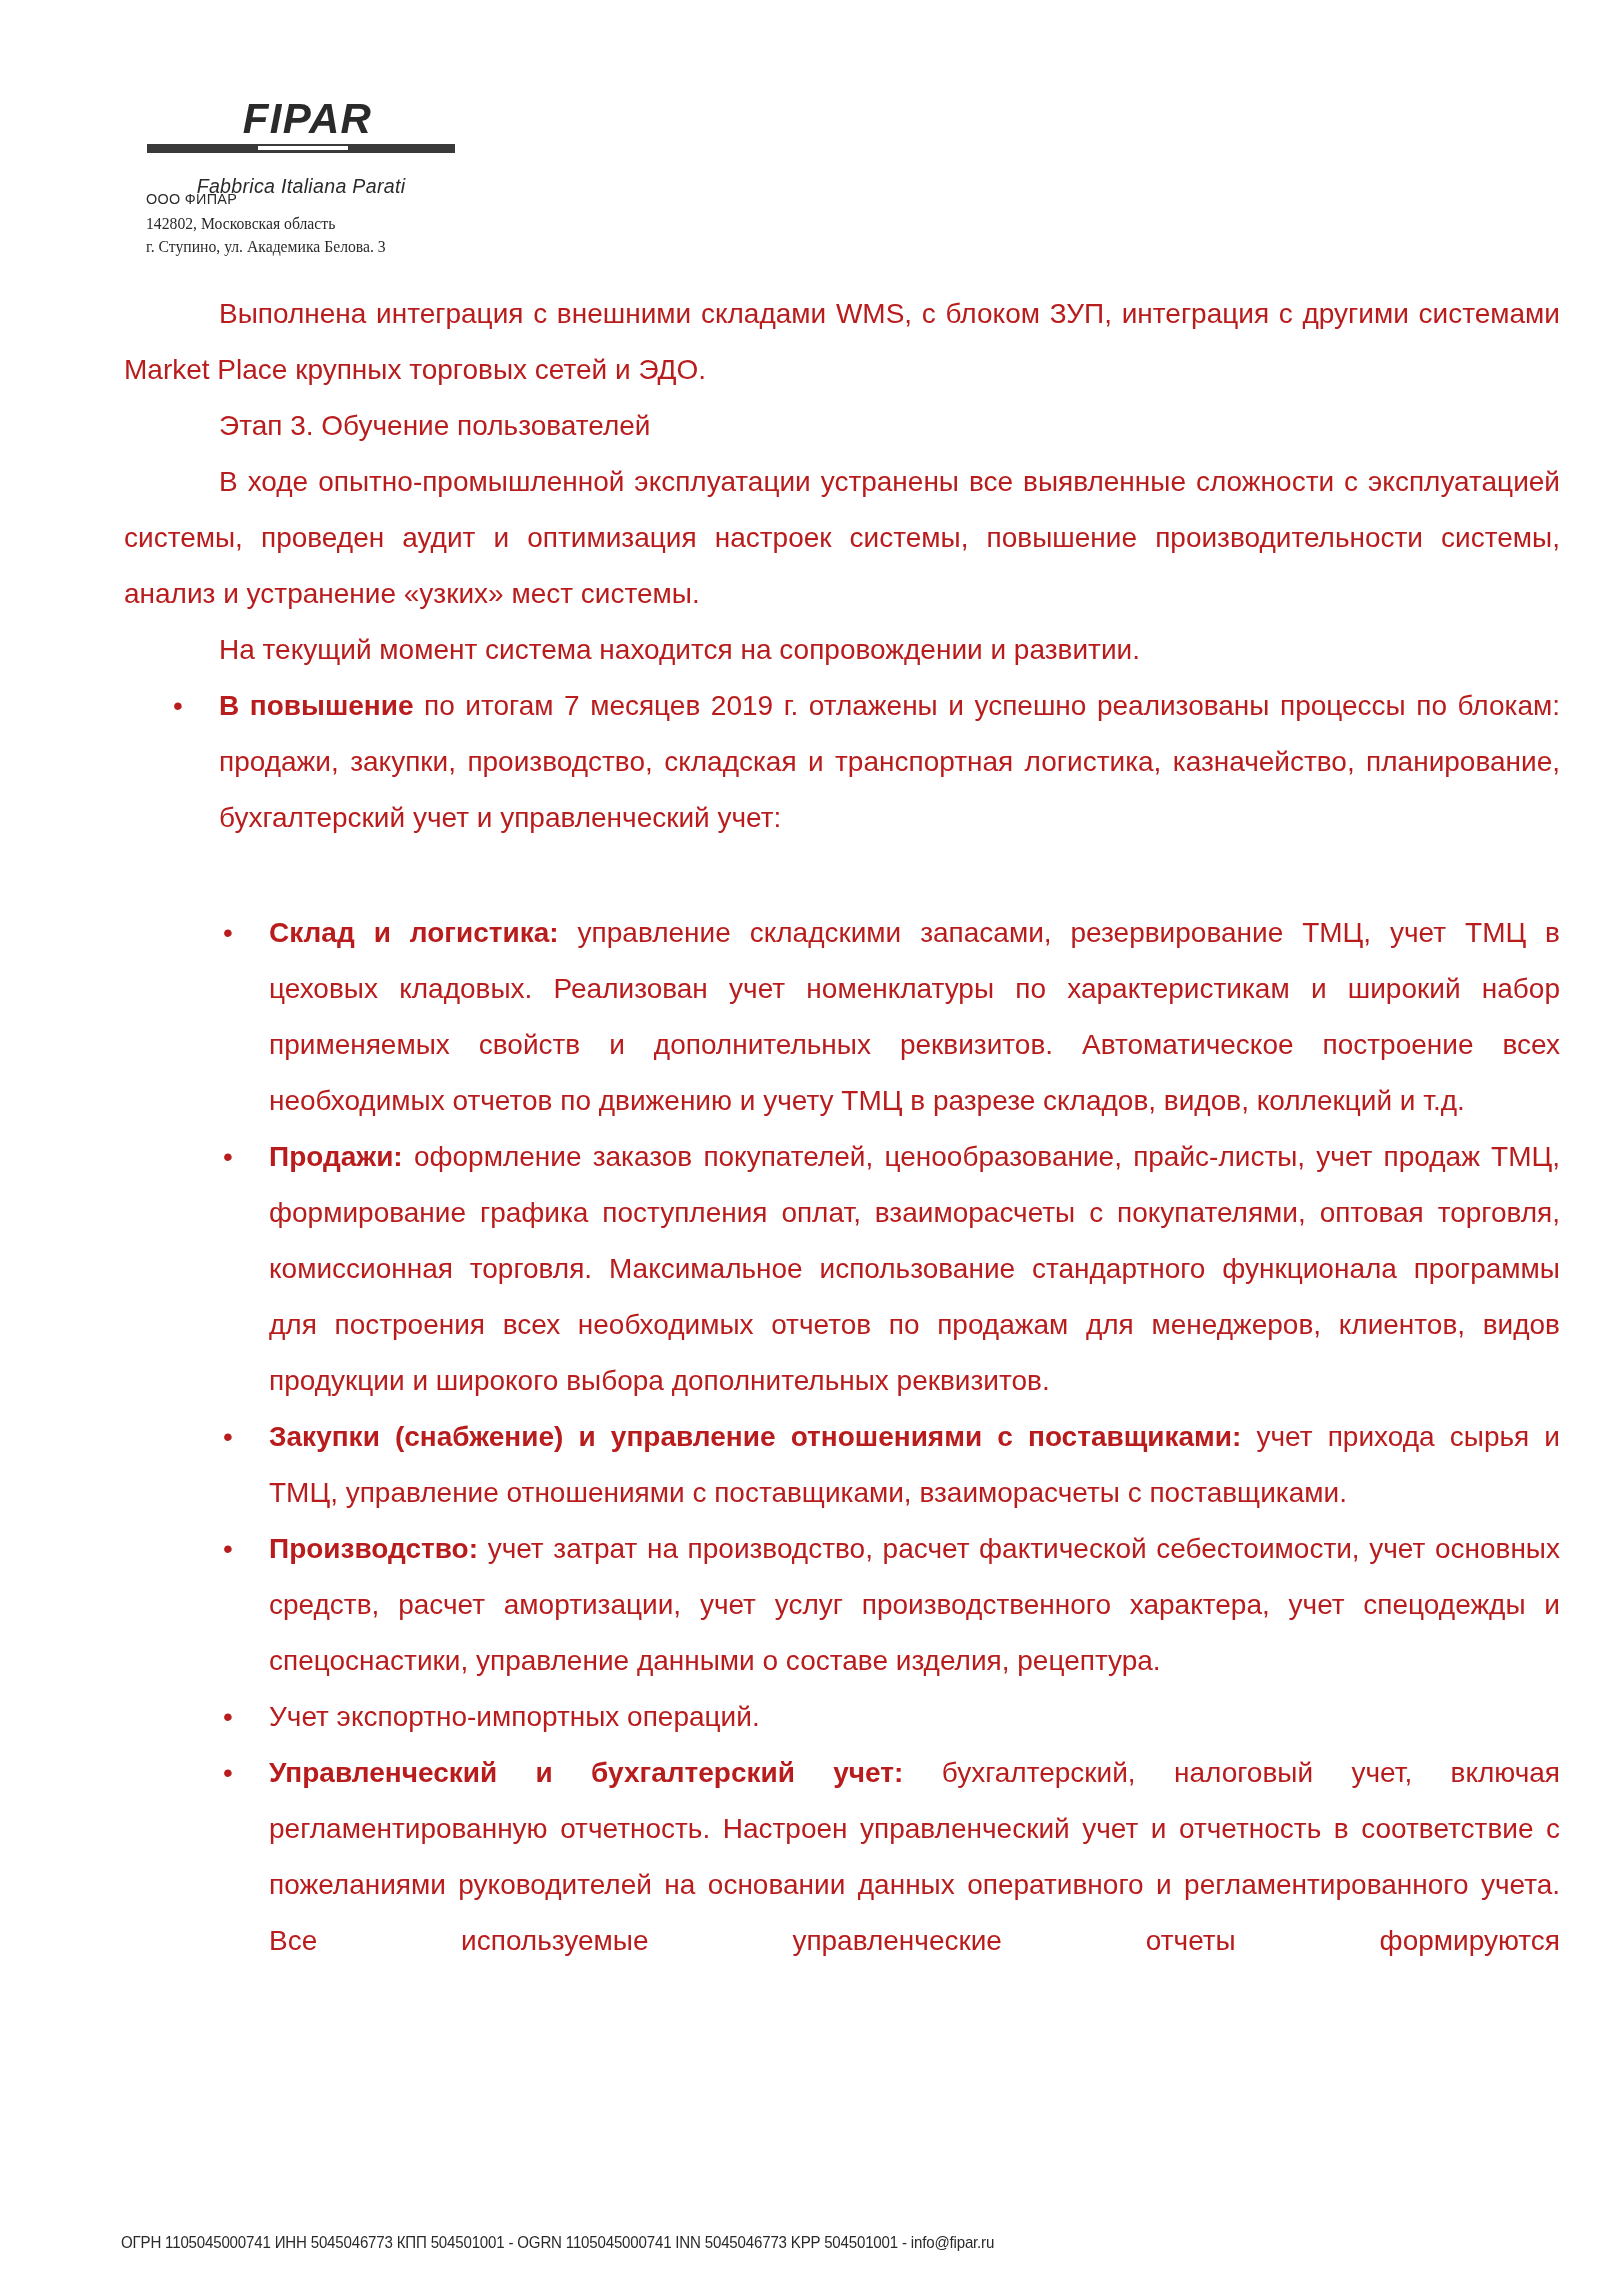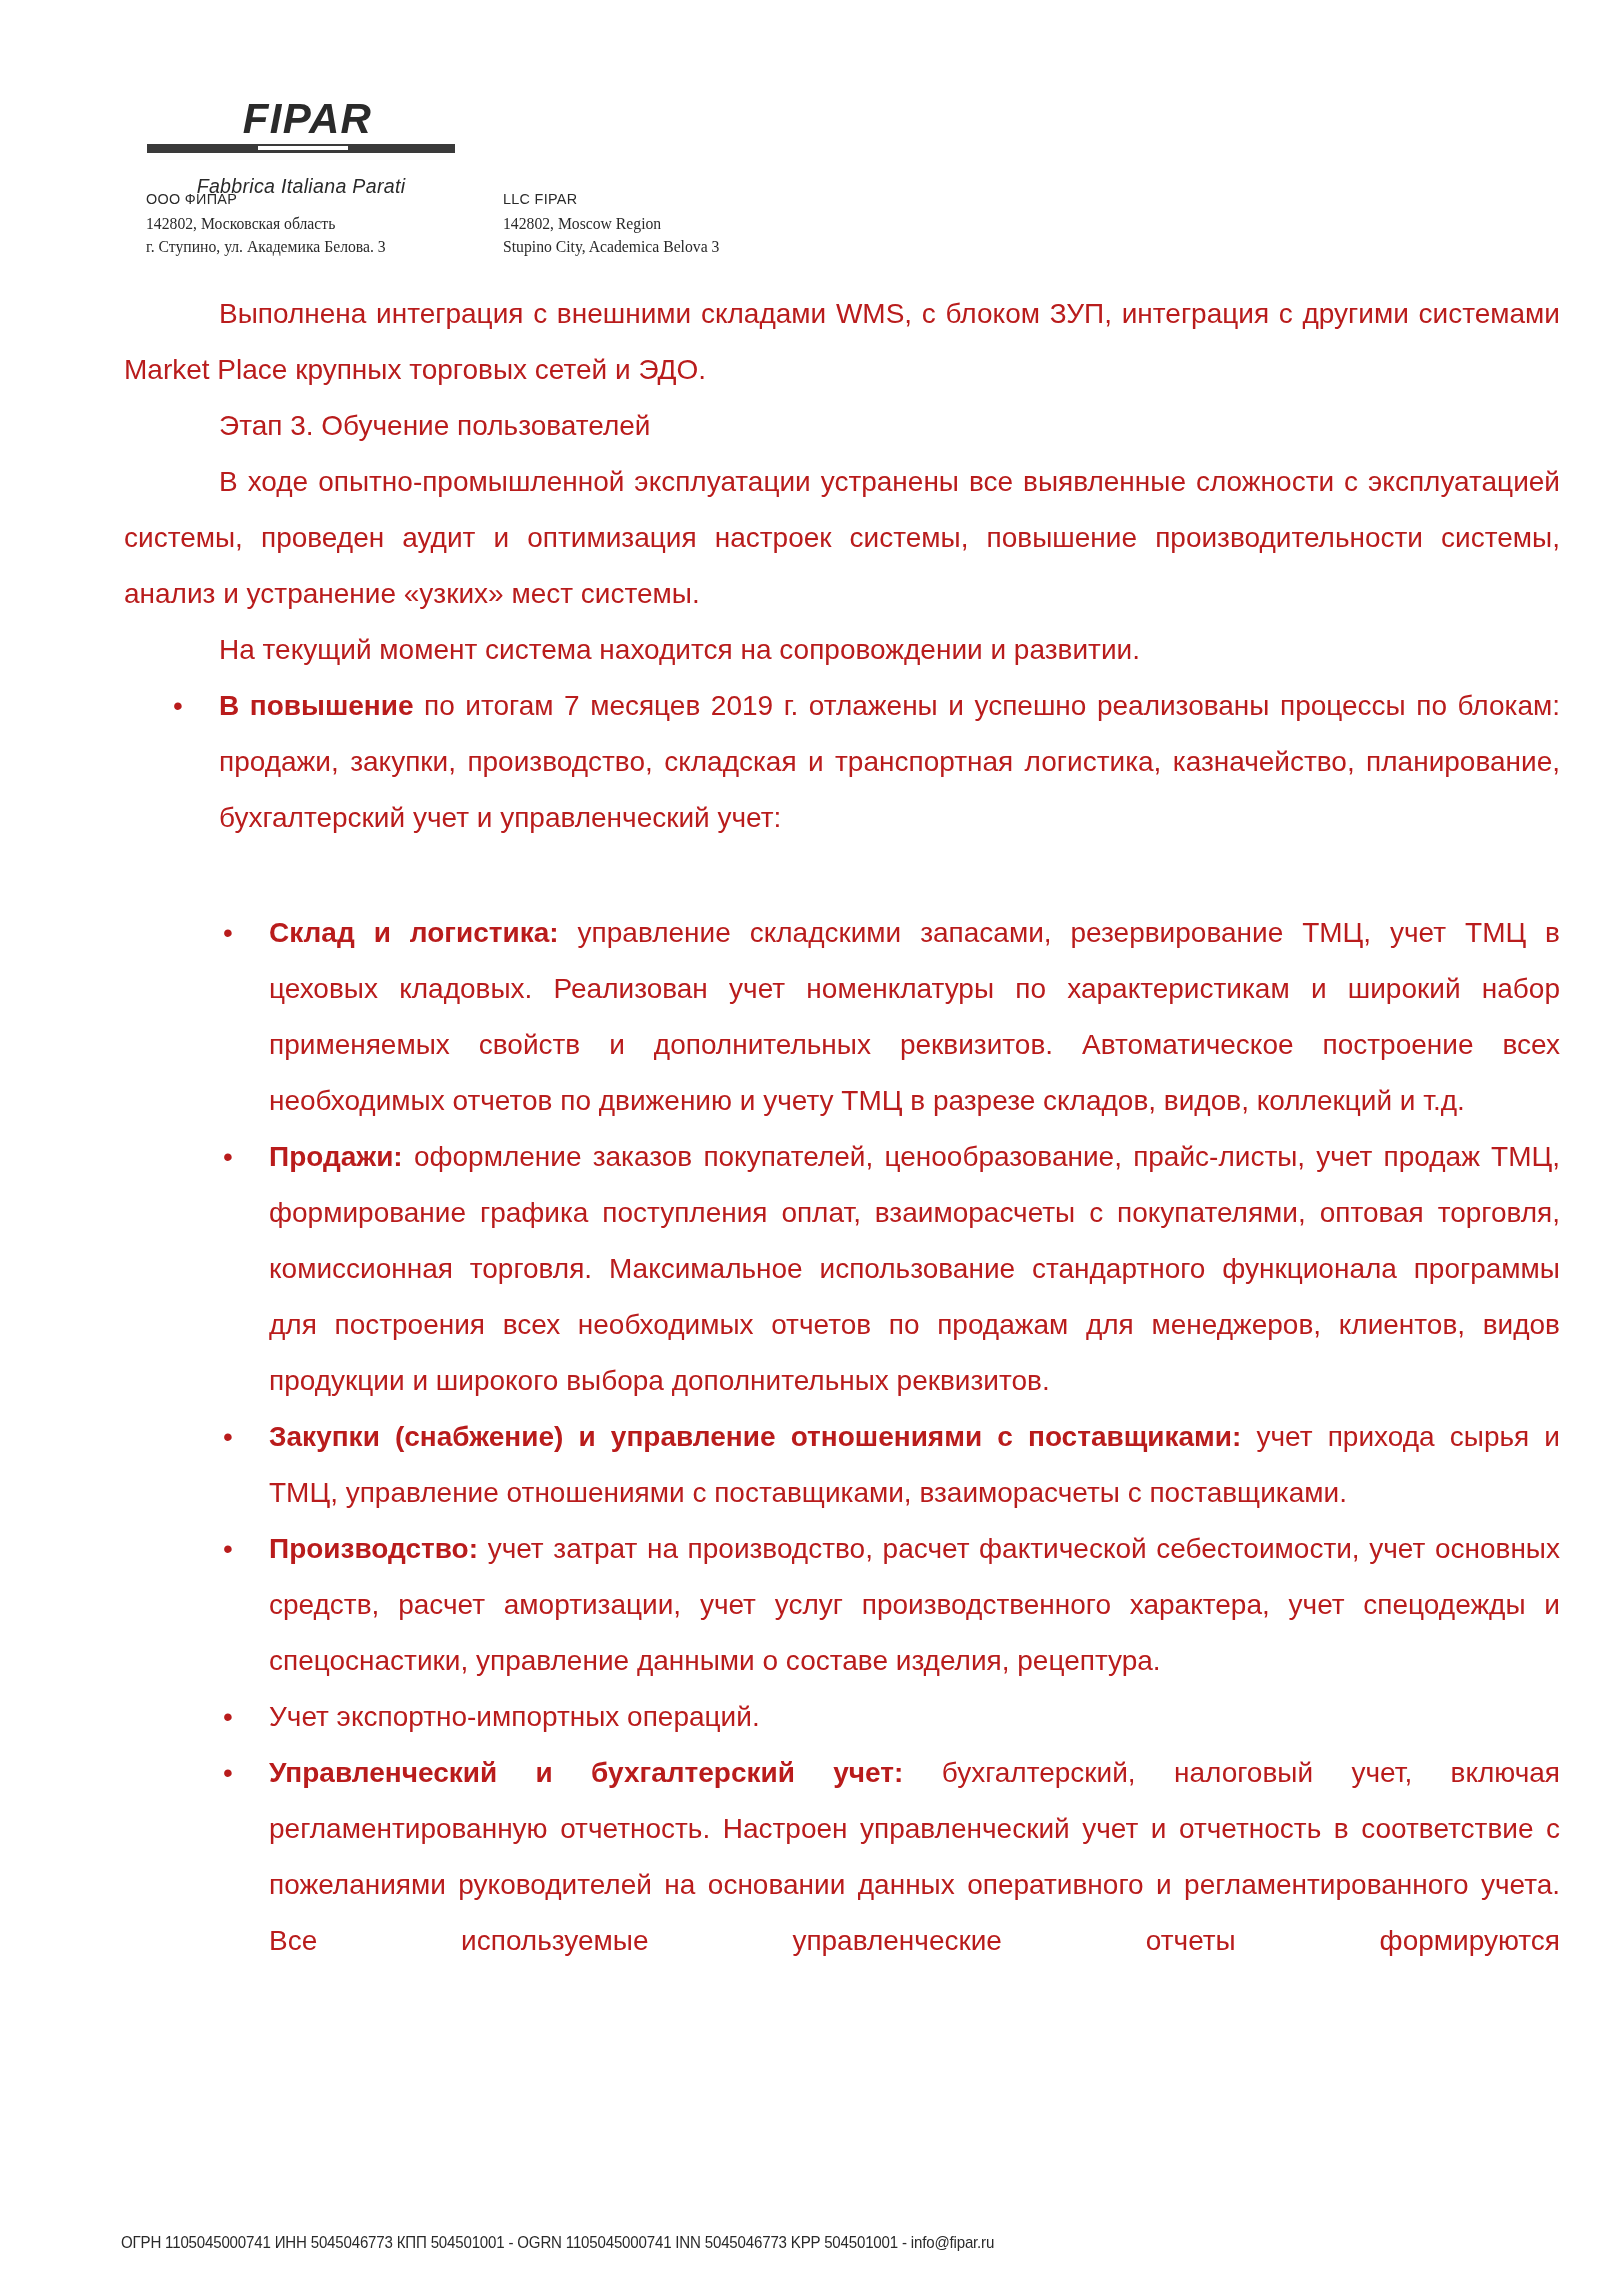--- a/index.html
+++ b/index.html
@@ -49,25 +49,20 @@
         <div class="logo-bar-gap"></div>
       </div>
     <div class="logo-sub">Fabbrica Italiana Parati</div>
   </div>
 
   <div class="addr addr-ru" style="left:146px">
     <div class="firm">ООО ФИПАР</div>
     <div>142802, Московская область</div>
     <div>г. Ступино, ул. Академика Белова. 3</div>
   </div>
-  <div class="addr addr-en" style="left:503px">
-    <div class="firm">LLC FIPAR</div>
-    <div>142802, Moscow Region</div>
-    <div>Stupino City, Academica Belova 3</div>
-  </div>
 
   <div class="body-text">
     <p class="para justify-last">Выполнена интеграция с  внешними складами WMS, с блоком ЗУП, интеграция с другими системами Market Place крупных торговых сетей и ЭДО.</p>
     <p class="para">Этап 3. Обучение пользователей</p>
     <p class="para justify-last">В ходе опытно-промышленной эксплуатации устранены все выявленные сложности с эксплуатацией системы, проведен аудит и оптимизация настроек системы, повышение производительности системы, анализ и устранение «узких» мест системы.</p>
     <p class="para">На текущий момент система находится на сопровождении и развитии.</p>
 
     <p class="main-bullet justify-last">
       <span class="dot">•</span><b>В повышение</b><span> по итогам 7 месяцев 2019 г. отлажены и успешно реализованы процессы по блокам: продажи, закупки, производство, складская и транспортная логистика, казначейство, планирование, бухгалтерский учет и управленческий учет:</span>
     </p>

